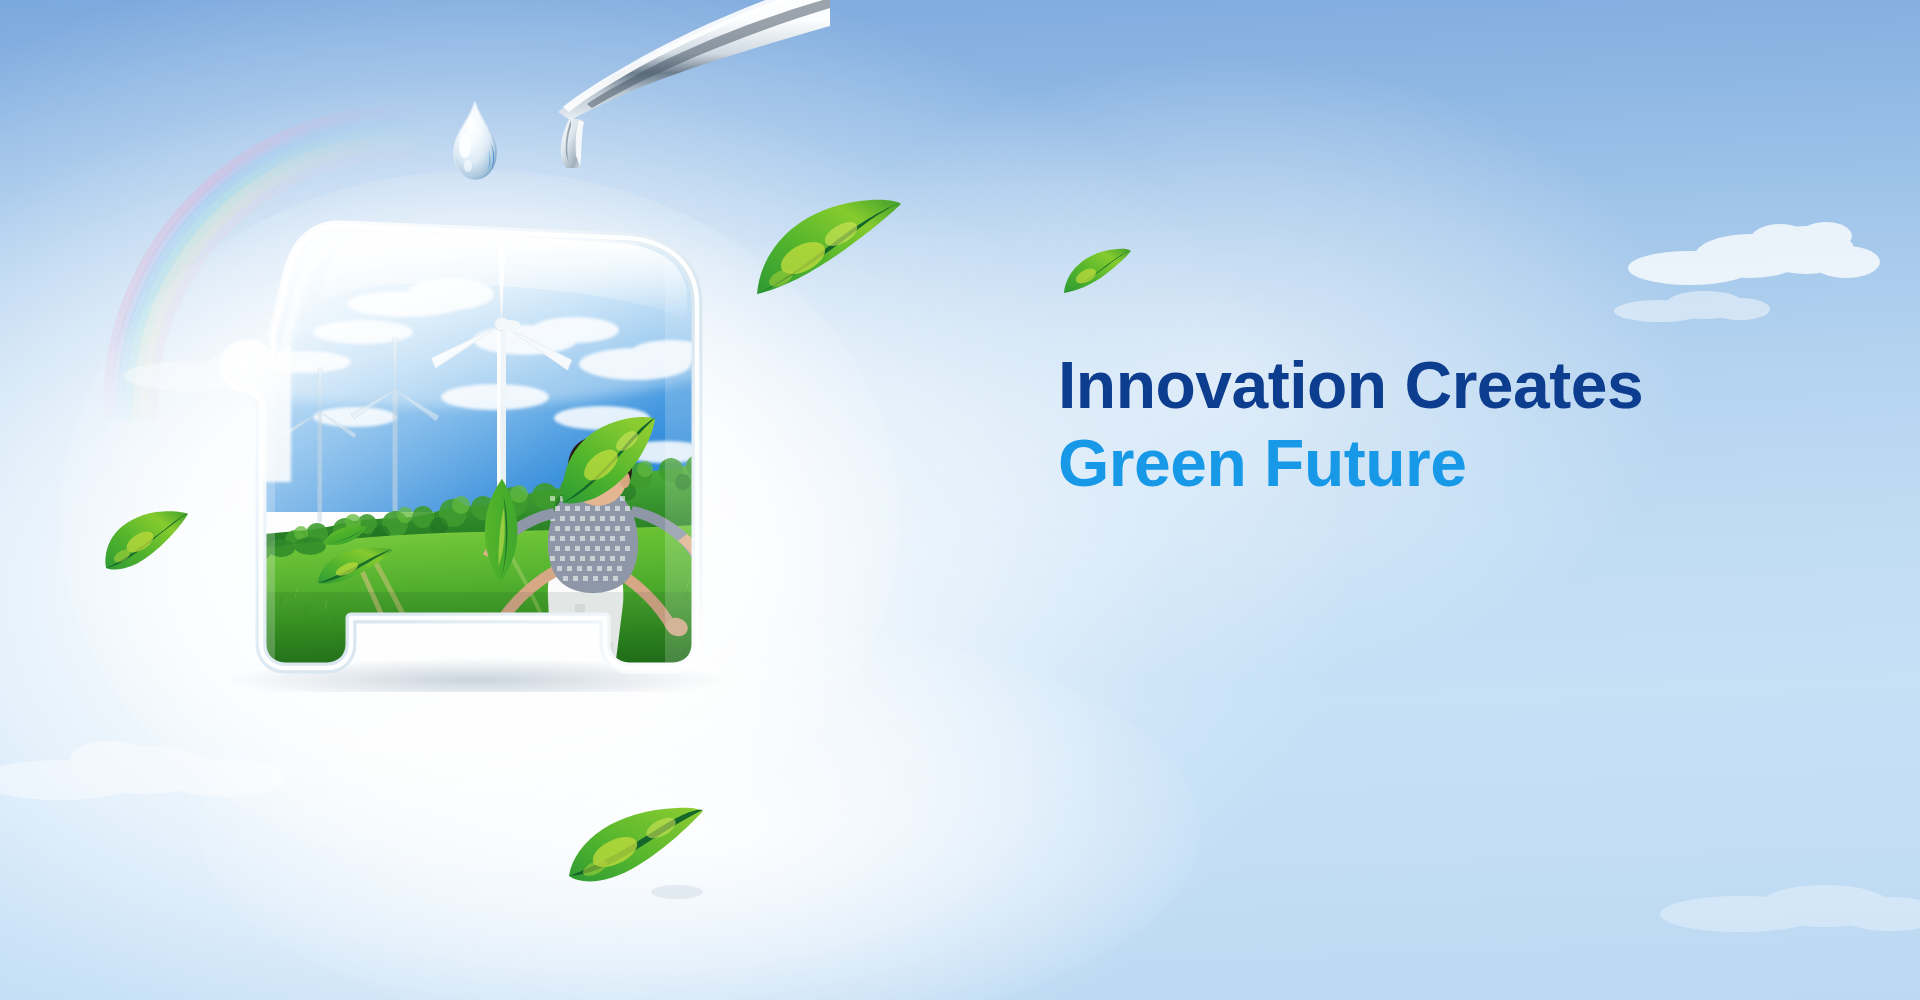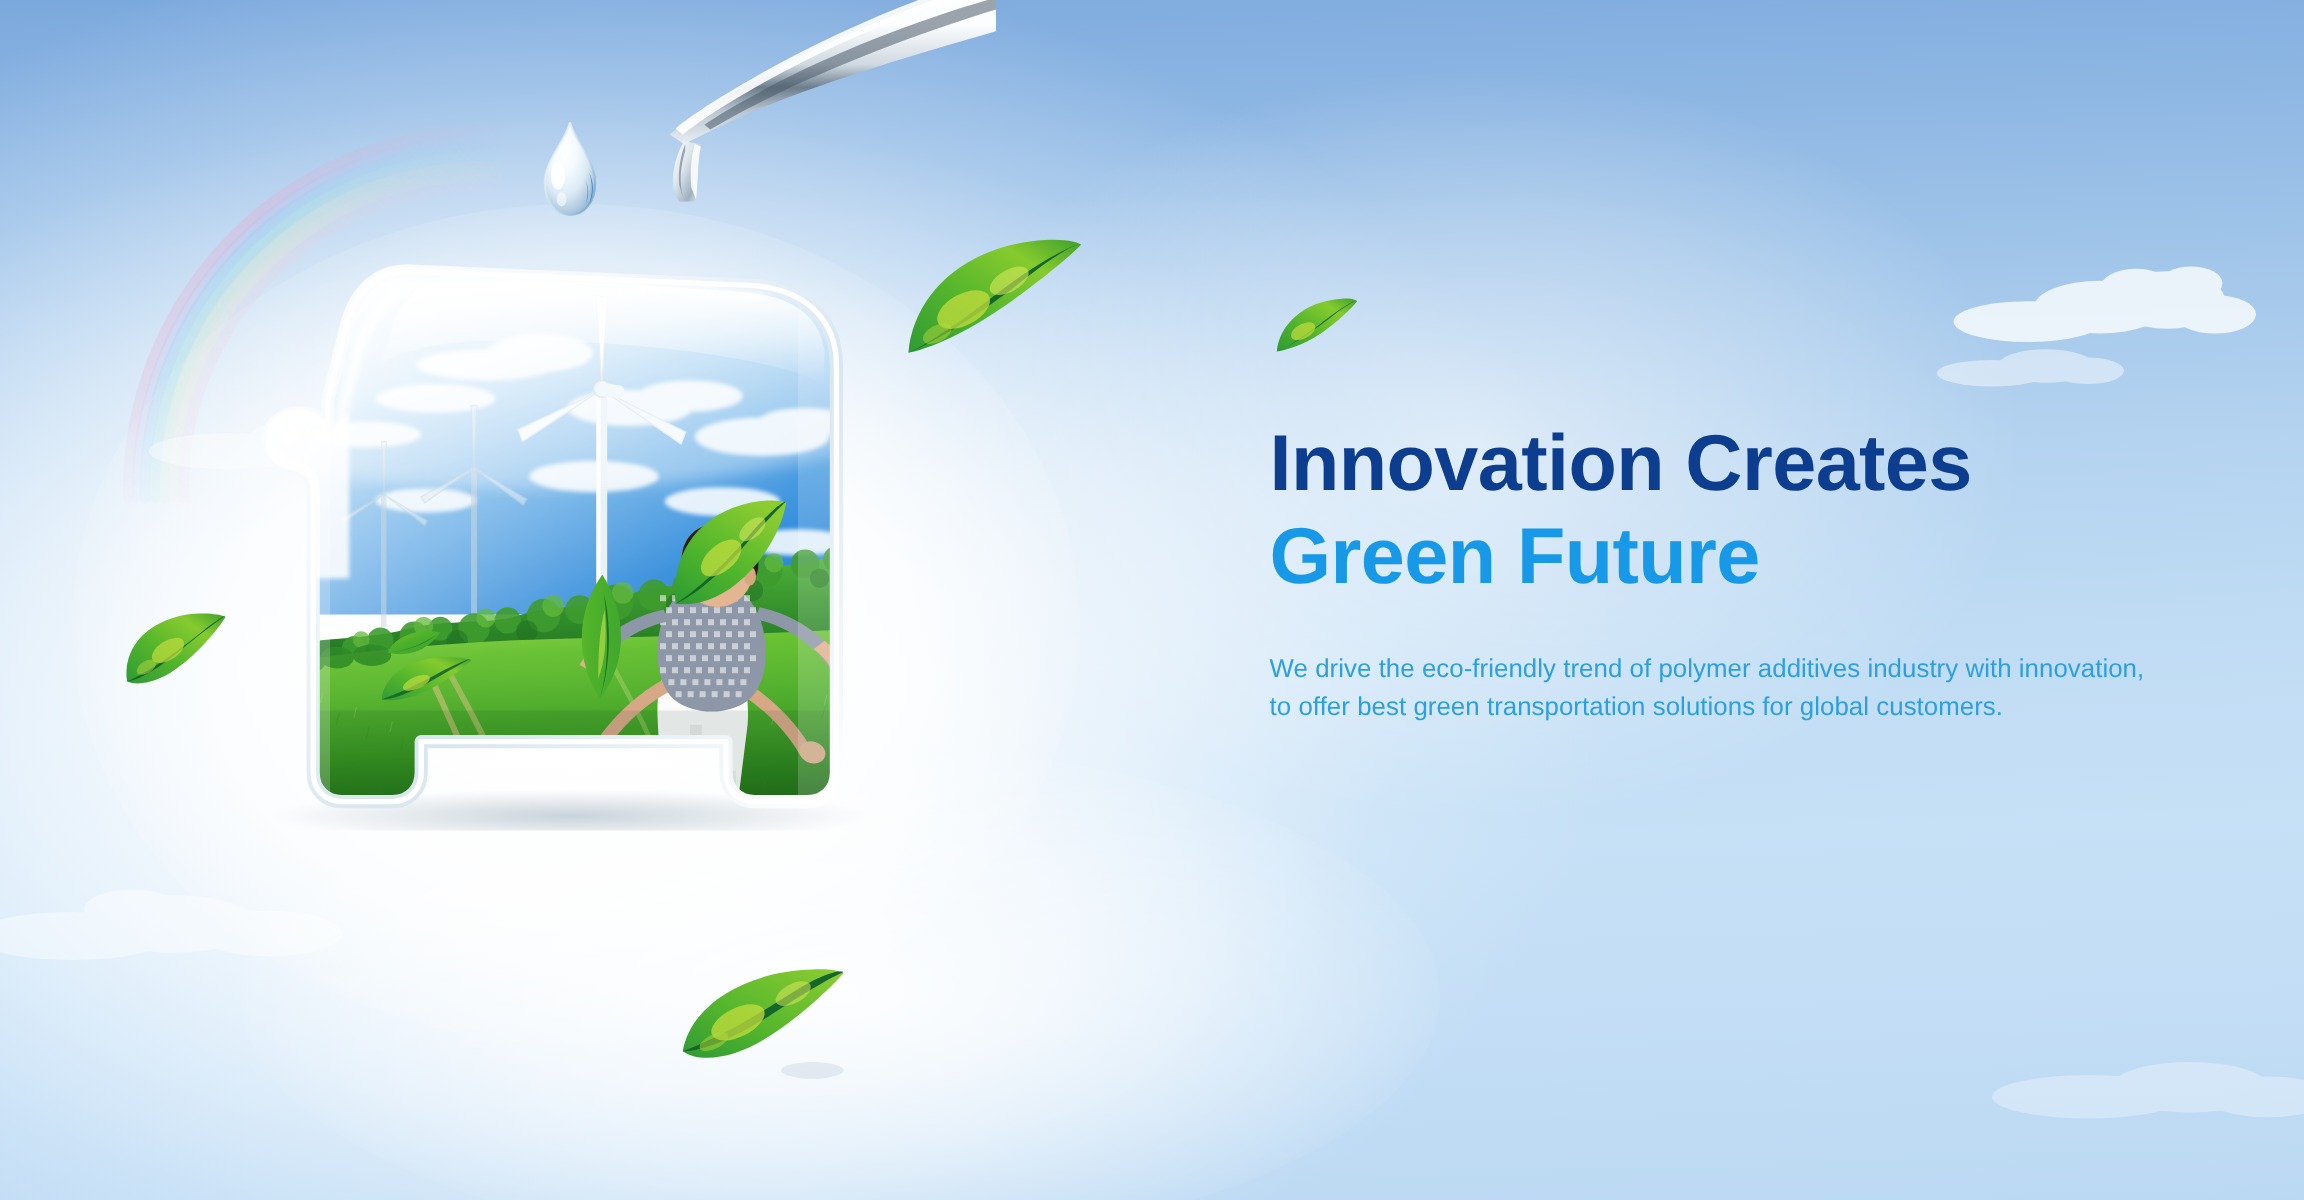--- a/index.html
+++ b/index.html
@@ -784,16 +784,15 @@
     <ellipse cx="50" cy="52" rx="24" ry="12" fill="#c4dd3d" opacity=".75" transform="rotate(-26 50 52)"></ellipse>
     <ellipse cx="96" cy="28" rx="16" ry="8" fill="#d7e85a" opacity=".55" transform="rotate(-28 96 28)"></ellipse>
     <ellipse cx="30" cy="68" rx="13" ry="6" fill="#b4d83a" opacity=".5" transform="rotate(-26 30 68)"></ellipse>
 
     <ellipse cx="112" cy="92" rx="26" ry="7" fill="#9fb3c4" opacity=".22"></ellipse>
   </svg>
 
   <div id="text-block">
     <div id="headline-1">Innovation Creates</div>
     <div id="headline-2">Green Future</div>
-    <p id="subtext">We drive the eco-friendly trend of polymer additives industry with innovation, to offer best green transportation solutions for global customers.</p>
   </div>
 
 </div>
 
 </body></html>

